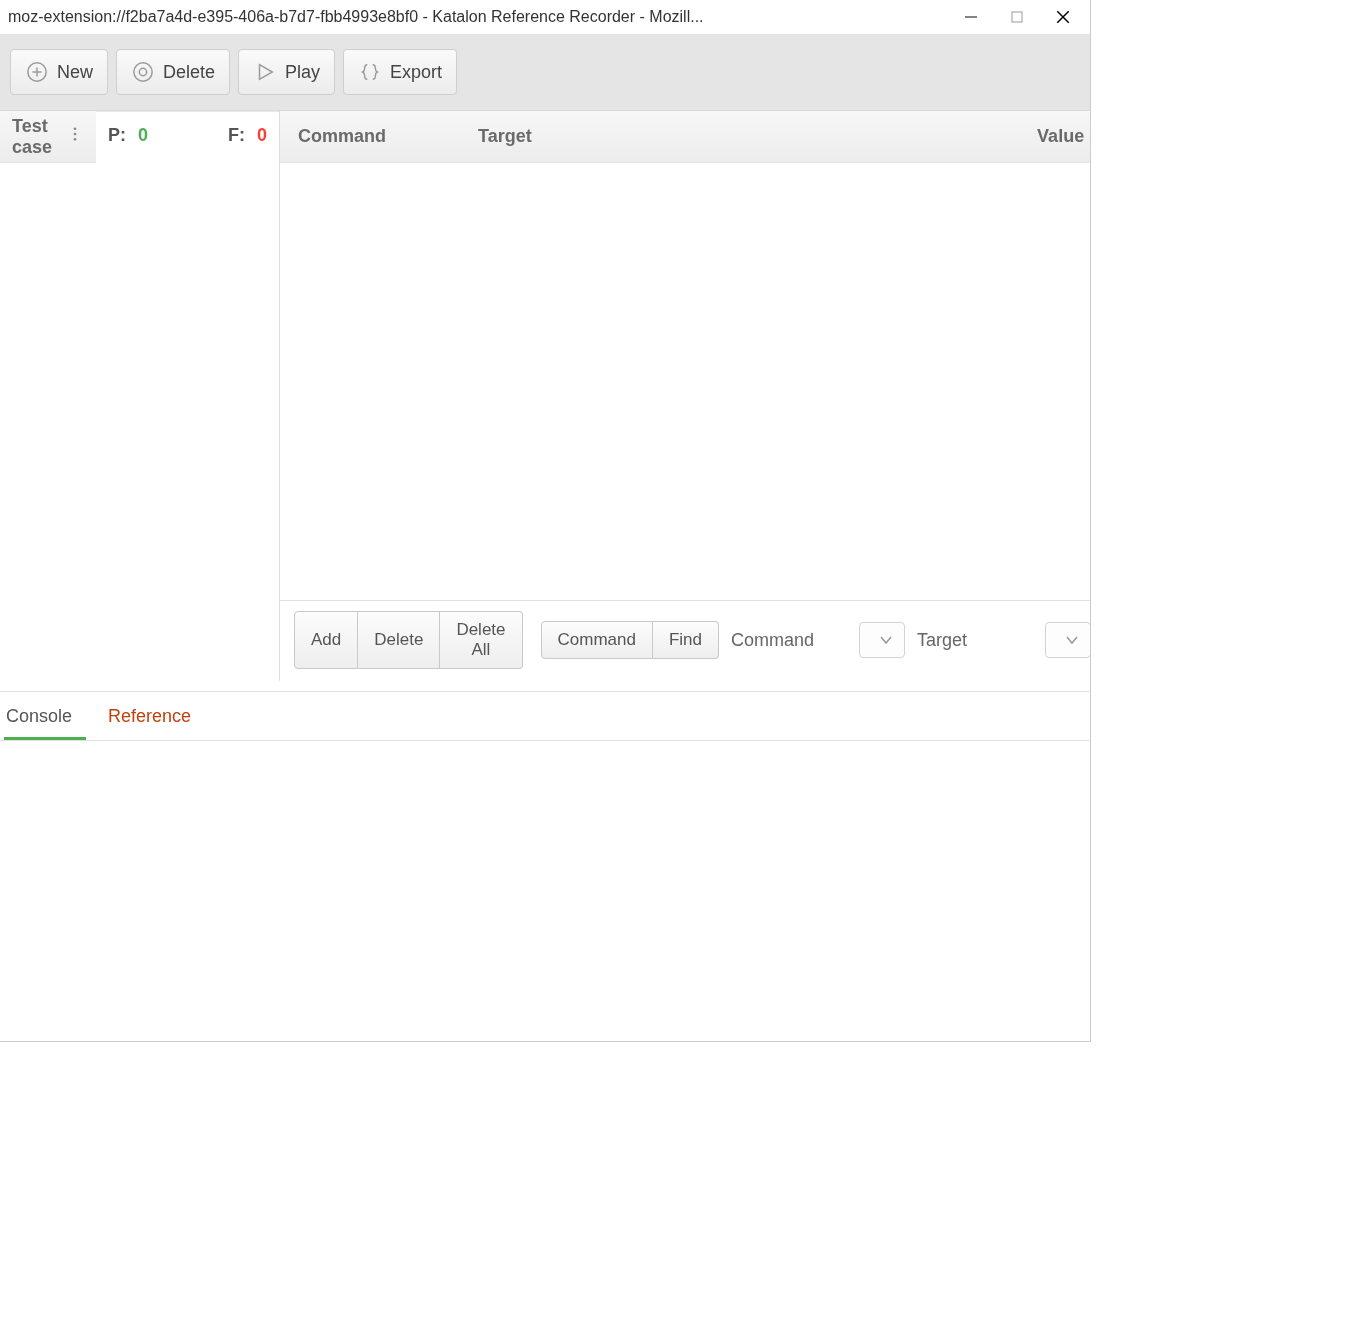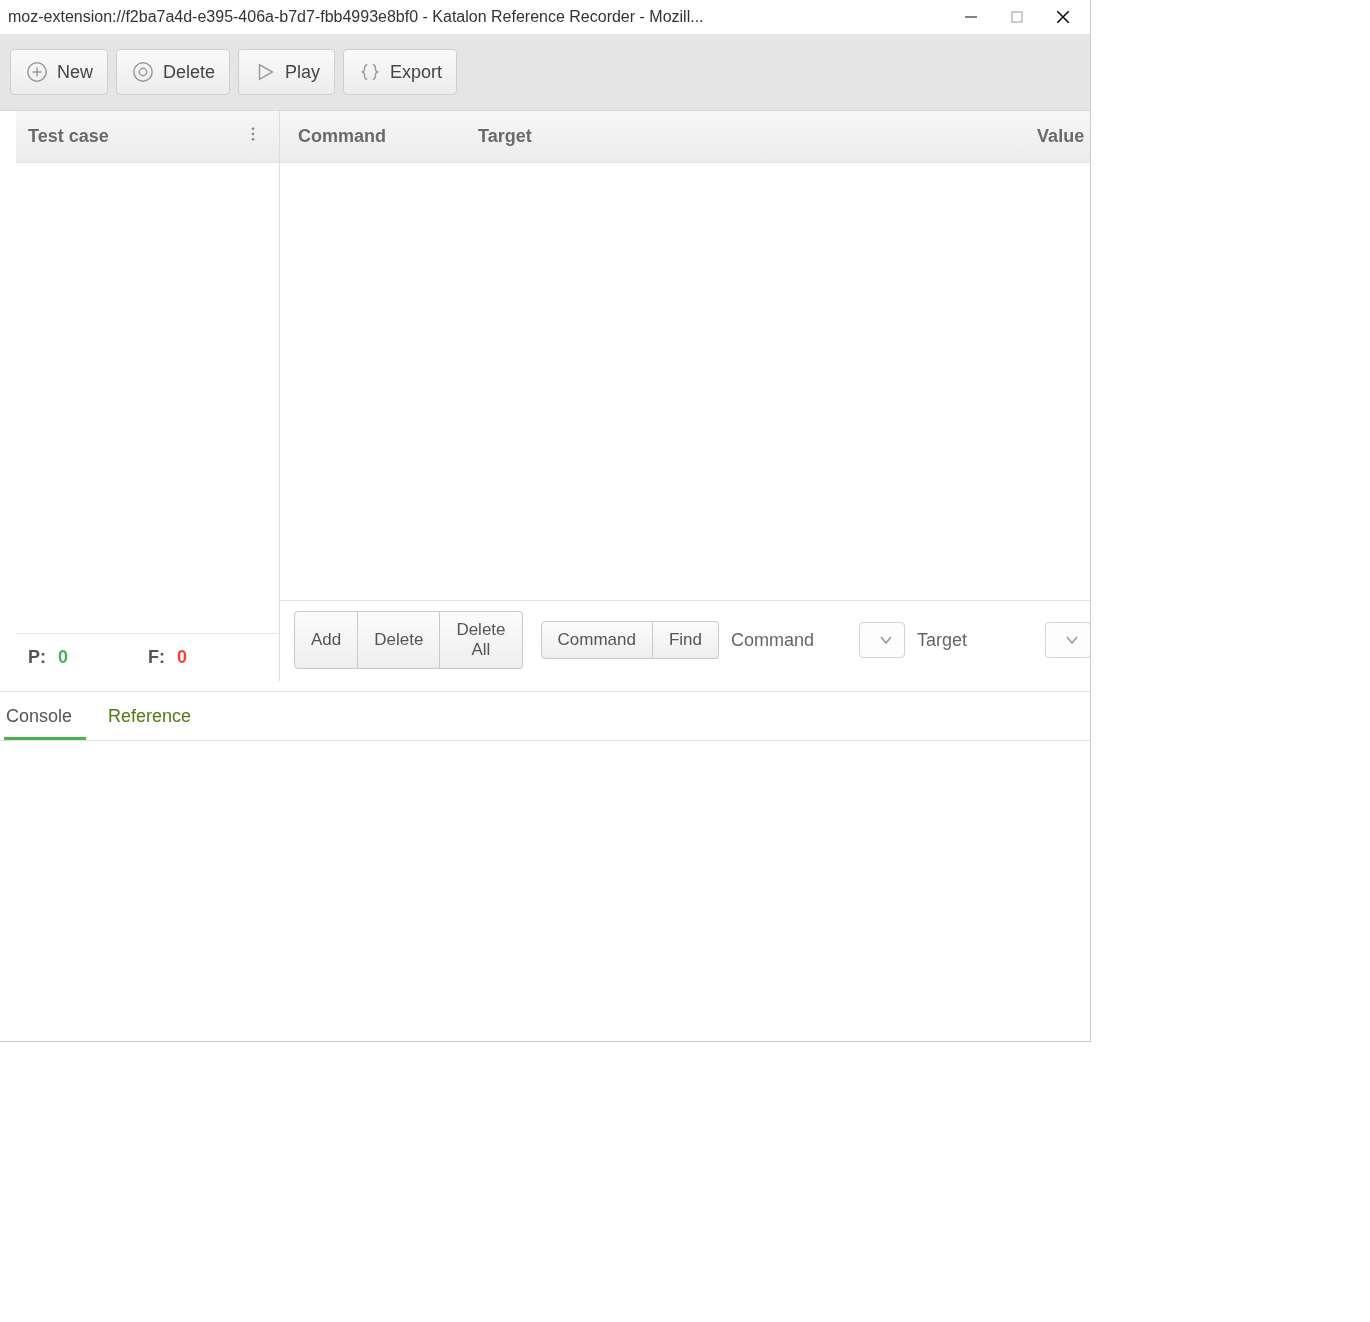--- a/index.html
+++ b/index.html
@@ -103,24 +103,23 @@
   
   .split {
     display: flex;
     flex: 0 0 auto;
     height: 570px;
     gap: 0;
   }
   .left-pane {
     width: 280px;
     display: flex;
-    flex-direction: column;
+    flex-direction: row;
     border-right: 1px solid #ddd;
     background: #fff;
-    padding-left: 16px;
   }
   .left-header {
     height: 52px;
     background: linear-gradient(#f7f7f7,#ececec);
     border-bottom: 1px solid #e5e5e5;
     display: flex;
     align-items: center;
     padding: 0 10px 0 12px;
     color: #6a6a6a;
     font-weight: 600;
@@ -243,21 +242,21 @@
     display: flex;
     align-items: center;
     padding: 0 4px;
     height: 50px;
     justify-content: flex-end;
   }
   .ctab {
     padding: 12px 14px 12px 2px;
     margin-right: 20px;
     font-size: 18px;
-    color: #4d7c0f;
+    color: #c2410c;
     cursor:pointer;
     position: relative;
   }
   .ctab.active {
     color: #555;
   }
   .ctab.active::after {
     content: "";
     position: absolute;
     left: 0; right: 0; bottom: -1px;

